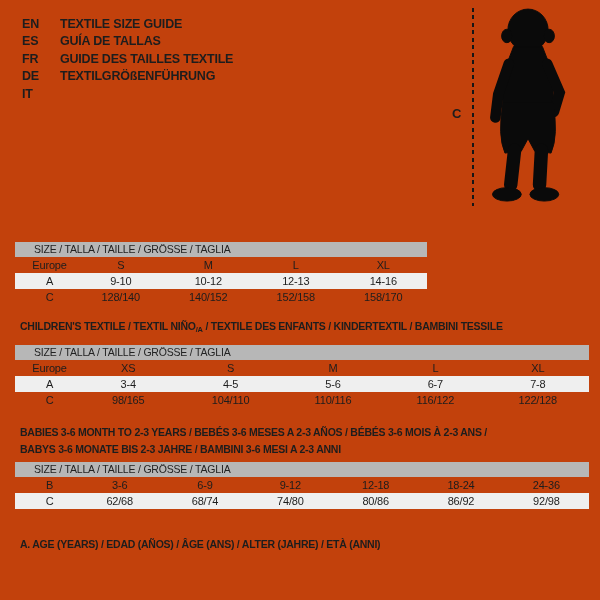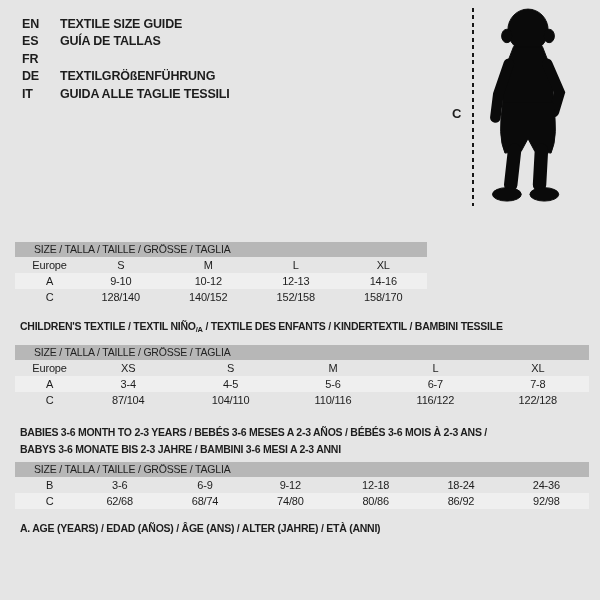--- a/index.html
+++ b/index.html
@@ -1,19 +1,19 @@
 <!DOCTYPE html>
 <html><head>
 <meta charset="utf-8">
 <style>
   html,body{margin:0;padding:0;}
   body{background:#888;}
   .page{
     position:relative;width:600px;height:600px;margin:0 auto;
-    background:#e5e5e5;overflow:hidden;
+    background:#c2410c;overflow:hidden;
     font-family:"Liberation Sans", sans-serif;
     color:#1d1d1d;
     -webkit-font-smoothing:antialiased;
   }
   
   .lang-list{position:absolute;left:22px;top:15px;}
   .lang-row{display:flex;height:17.5px;align-items:center;
     font-size:12.5px;font-weight:bold;letter-spacing:-0.2px;white-space:nowrap;}
   .lang-code{width:38px;flex:0 0 38px;}
   
@@ -47,21 +47,21 @@
     color:#222;white-space:nowrap;
   }
   table.grid{border-collapse:collapse;width:100%;table-layout:fixed;}
   table.grid td{
     height:16px;padding:0;text-align:center;vertical-align:middle;
     font-size:11px;letter-spacing:-0.2px;white-space:nowrap;
   }
   table.grid td.lbl{text-align:center;padding-left:7px;}
   tr.shade td{background:#efefef;}
   
-  .footnotes{position:absolute;left:20px;top:520px;}
+  .footnotes{position:absolute;left:20px;top:536px;}
   .footnote{
     font-size:10.5px;font-weight:bold;letter-spacing:-0.25px;
     line-height:17px;white-space:nowrap;
   }
 </style>
 </head>
 <body>
 
 <div class="page">
 
@@ -69,28 +69,28 @@
     <div class="lang-row">
       <span class="lang-code">EN</span>
       <span>TEXTILE SIZE GUIDE</span>
     </div>
     <div class="lang-row">
       <span class="lang-code">ES</span>
       <span>GUÍA DE TALLAS</span>
     </div>
     <div class="lang-row">
       <span class="lang-code">FR</span>
+      <span>GUIDE DES TAILLES TEXTILE</span>
     </div>
     <div class="lang-row">
       <span class="lang-code">DE</span>
       <span>TEXTILGRÖßENFÜHRUNG</span>
     </div>
     <div class="lang-row">
       <span class="lang-code">IT</span>
-      <span>GUIDA ALLE TAGLIE TESSILI</span>
     </div>
   </div>
 
   <div class="measure-line"></div>
   <div class="measure-label">C</div>
   <svg class="silhouette" viewBox="0 0 100 210" aria-hidden="true">
     <g fill="#0a0a0a" stroke="#0a0a0a">
       <ellipse cx="50" cy="25" rx="21" ry="22"></ellipse>
       <ellipse cx="28" cy="31" rx="5.5" ry="7"></ellipse>
       <ellipse cx="72" cy="31" rx="5.5" ry="7"></ellipse>
@@ -165,21 +165,21 @@
       <tr class="shade">
         <td class="lbl">A</td>
         <td>3-4</td>
         <td>4-5</td>
         <td>5-6</td>
         <td>6-7</td>
         <td>7-8</td>
       </tr>
       <tr>
         <td class="lbl">C</td>
-        <td>87/104</td>
+        <td>98/165</td>
         <td>104/110</td>
         <td>110/116</td>
         <td>116/122</td>
         <td>122/128</td>
       </tr>
     </tbody>
       </table>
   </div>
 
   <div class="sec-title t3-title">

